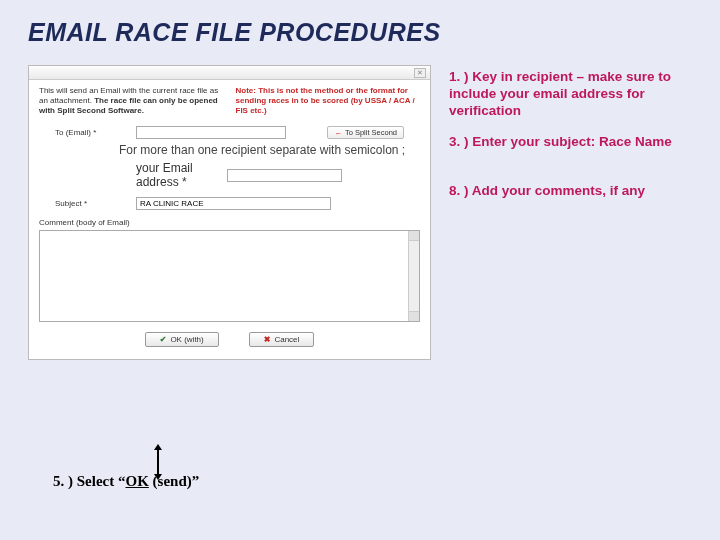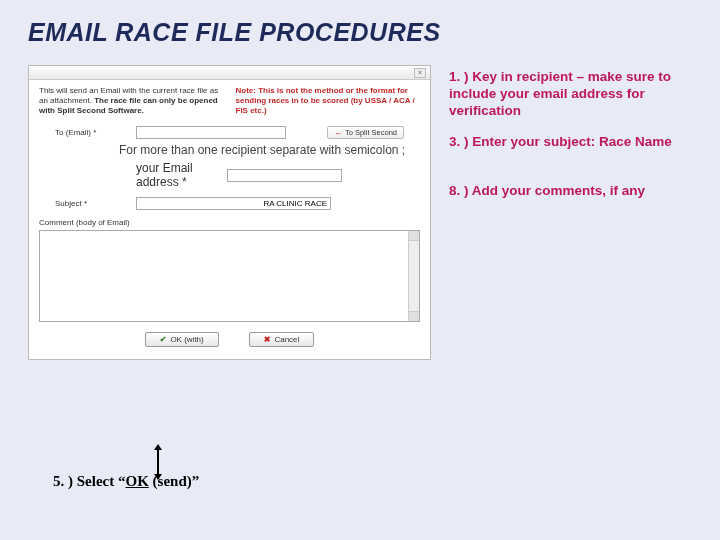--- a/index.html
+++ b/index.html
@@ -218,21 +218,21 @@
         <div class="hint">For more than one recipient separate with semicolon ;</div>
 
         <div class="form-row">
           <div class="lbl"></div>
           <div style="width:85px;font-size:12px">your Email address *</div>
           <input class="inp" style="width: 115px;">
         </div>
 
         <div class="form-row" style="margin-top:8px">
           <div class="lbl">Subject *</div>
-          <input class="inp" style="width: 195px; text-align: right;" value="RA CLINIC RACE">
+          <input class="inp" style="width: 195px;" value="RA CLINIC RACE">
         </div>
 
         <div style="margin-top:8px;font-size:8px">Comment (body of Email)</div>
         <div class="textarea">
           <div class="ta-scroll">
             <div class="ta-sc-btn"></div>
             <div class="ta-sc-btn2"></div>
           </div>
         </div>
 

